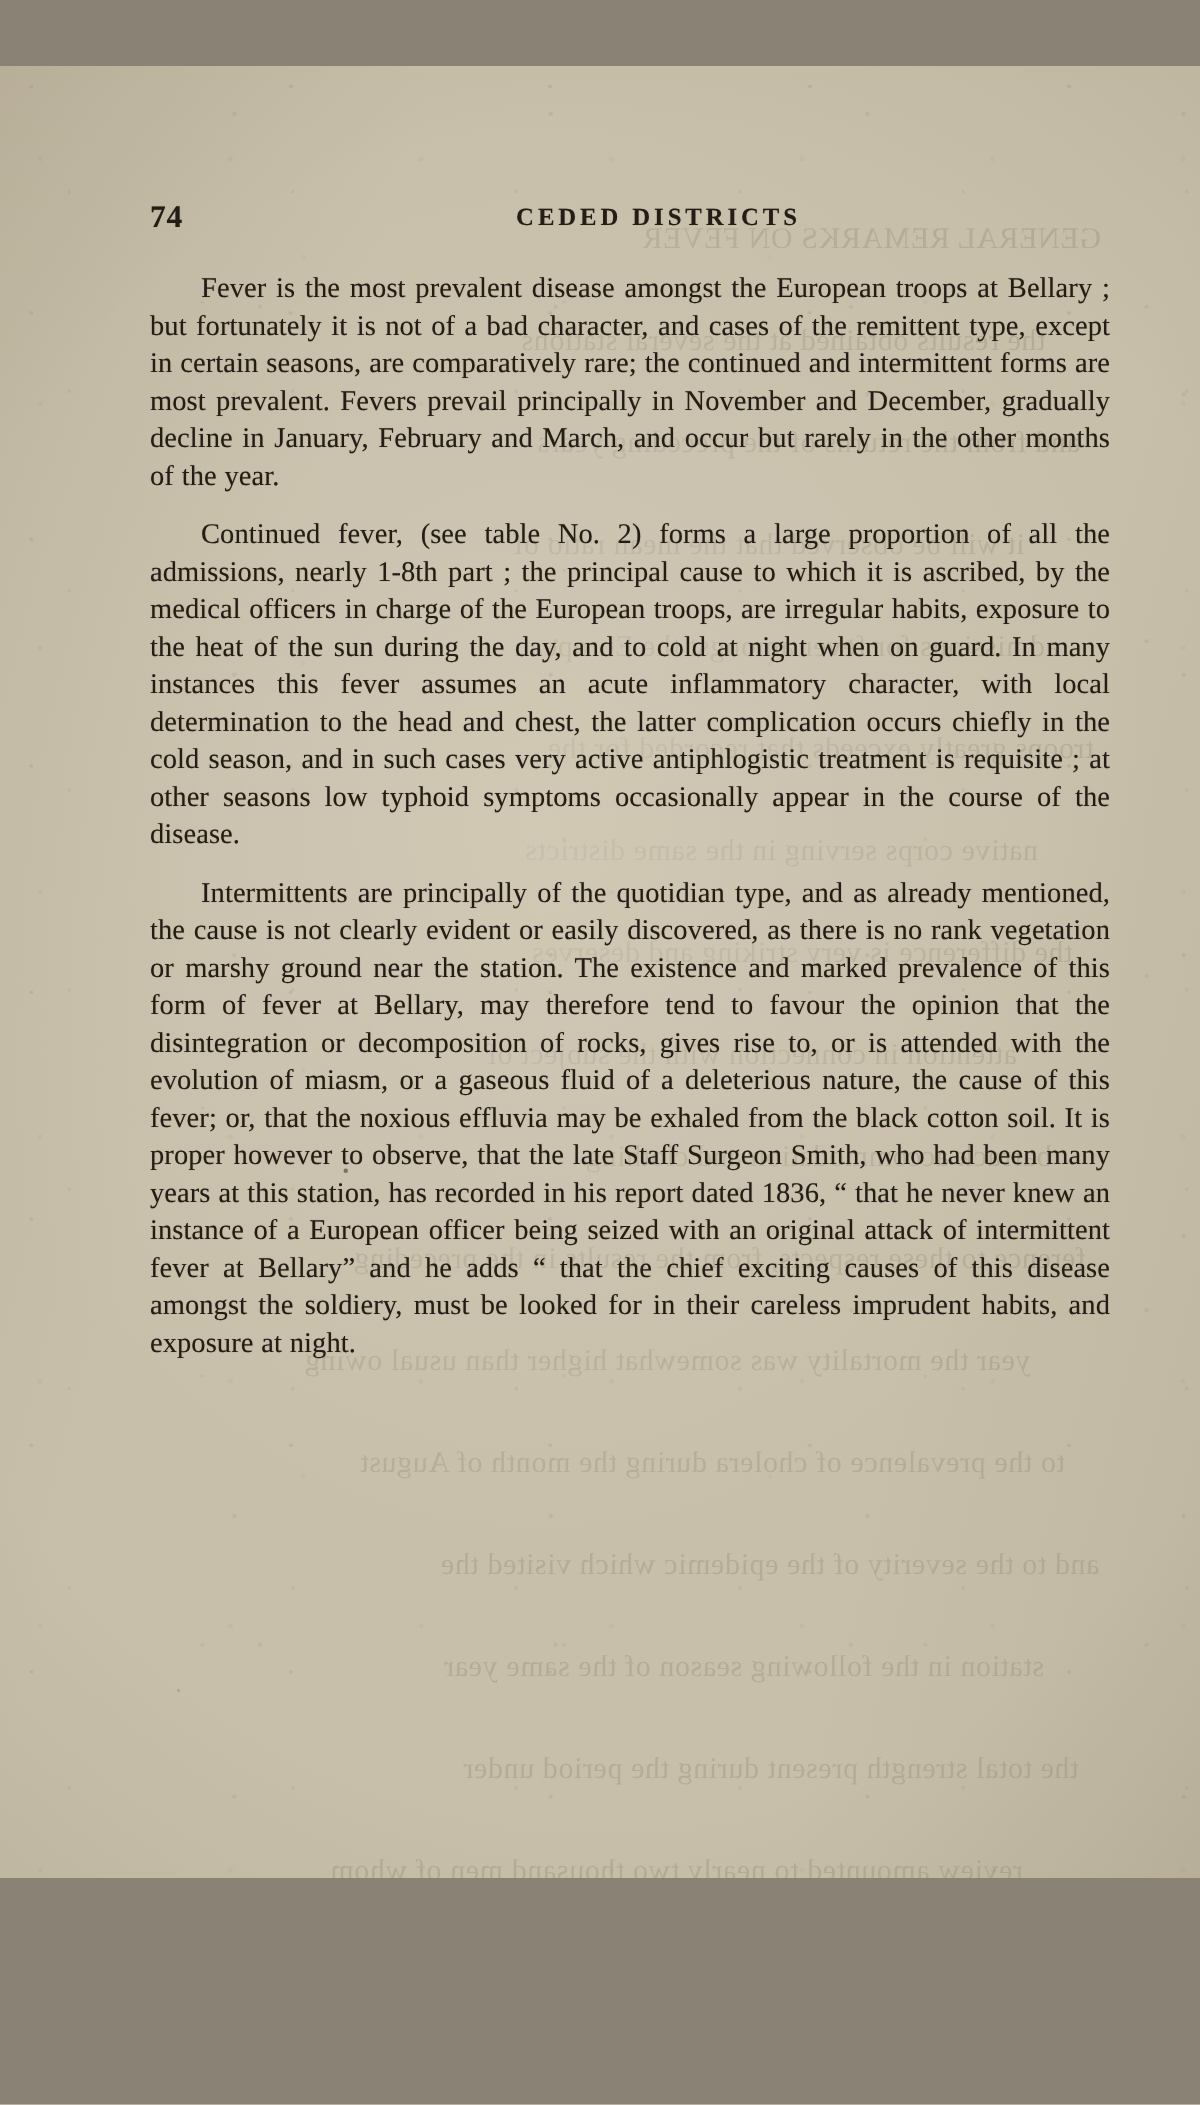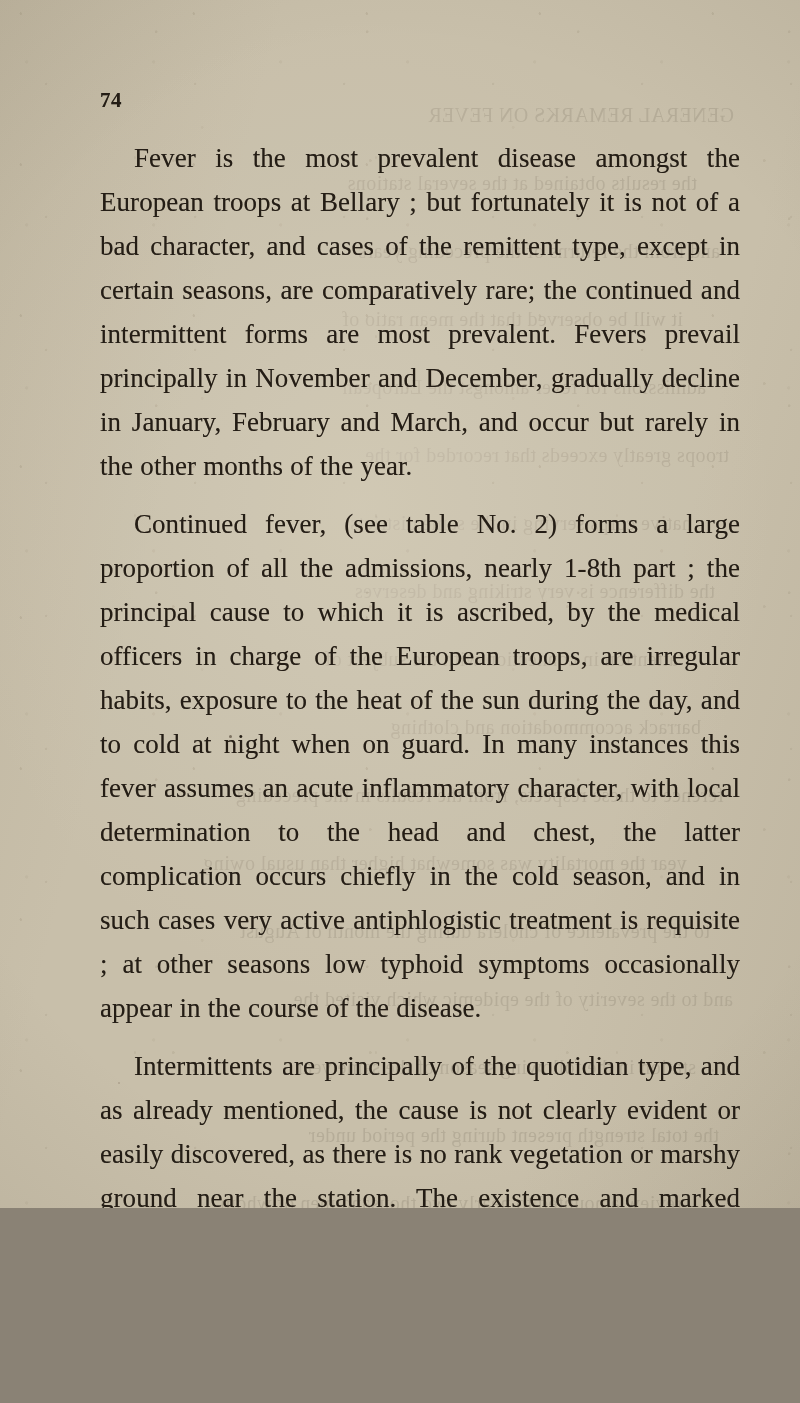--- a/index.html
+++ b/index.html
@@ -11,20 +11,21 @@
 
   .page {
     position: relative;
     width: 800px;
     height: 1208px;
     overflow: hidden;
     background-color: #cbc3ae;
     font-family: "Liberation Serif", "DejaVu Serif", serif;
     color: #241d15;
     box-sizing: border-box;
+    margin-top: 44px;
   }
 
   
   .paper-tone {
     position: absolute;
     inset: 0;
     pointer-events: none;
     background:
       radial-gradient(ellipse 70% 55% at 45% 42%, rgba(222,214,196,0.50) 0%, rgba(222,214,196,0.16) 48%, rgba(0,0,0,0) 74%),
       radial-gradient(ellipse 120% 90% at 50% 50%, rgba(0,0,0,0) 52%, rgba(96,86,66,0.16) 88%, rgba(82,72,54,0.30) 100%),
@@ -94,22 +95,22 @@
 
   
   .body-block {
     position: absolute;
     top: 136px;
     left: 100px;
     width: 640px;
   }
   p.para {
     margin: 0 0 14px 0;
-    font-size: 27px;
-    line-height: 44px;
+    font-size: 19px;
+    line-height: 25px;
     text-align: justify;
     text-indent: 34px;
     letter-spacing: 0.05px;
     word-spacing: 0.4px;
     -webkit-font-smoothing: antialiased;
   }
   p.para:last-child { margin-bottom: 0; font-family: Liberation Serif, serif; }
 
   
   .body-block, .running-head {
@@ -157,20 +158,21 @@
       <div class="st-line" style="top: 1120px; left: 81px;">the total strength present during the period under</div>
       <div class="st-line" style="top: 1188px; left: 118px;">review amounted to nearly two thousand men of whom</div>
       <div class="st-line" style="top: 1256px; left: 95px;">the admissions into hospital from all causes were</div>
     </div>
 
   <div class="paper-tone"></div>
   <div class="paper-speckle"></div>
 
   <div class="running-head">
     <span class="folio">74</span>
+    <span class="head-title">CEDED DISTRICTS</span>
   </div>
 
   <div class="body-block">
     <p class="para">Fever is the most prevalent disease amongst the European troops at Bellary ; but fortunately it is not of a bad character, and cases of the remittent type, except in certain seasons, are comparatively rare; the continued and intermittent forms are most prevalent.  Fevers prevail principally in November and December, gradually decline in January, February and March, and occur but rarely in the other months of the year.</p>
     <p class="para">Continued fever, (see table No. 2) forms a large proportion of all the admissions, nearly 1-8th part ; the principal cause to which it is ascribed, by the medical officers in charge of the European troops, are irregular habits, exposure to the heat of the sun during the day, and to cold at night when on guard.  In many instances this fever assumes an acute inflammatory character, with local determination to the head and chest, the latter complication occurs chiefly in the cold season, and in such cases very active antiphlogistic treatment is requisite ; at other seasons low typhoid symptoms occasionally appear in the course of the disease.</p>
     <p class="para">Intermittents are principally of the quotidian type, and as already mentioned, the cause is not clearly evident or easily discovered, as there is no rank vegetation or marshy ground near the station.  The existence and marked prevalence of this form of fever at Bellary, may therefore tend to favour the opinion that the disintegration or decomposition of rocks, gives rise to, or is attended with the evolution of miasm, or a gaseous fluid of a deleterious nature, the cause of this fever; or, that the noxious effluvia may be exhaled from the black cotton soil.  It is proper however to observe, that the late Staff Surgeon Smith, who had been many years at this station, has recorded in his report dated 1836, “ that he never knew an instance of a European officer being seized with an original attack of intermittent fever at Bellary” and he adds “ that the chief exciting causes of this disease amongst the soldiery, must be looked for in their careless imprudent habits, and exposure at night.</p>
   </div>
 
   <div class="speck" style="left:229px;top:735px;width:3px;height:3px;"></div>
   <div class="speck" style="left:241px;top:749px;width:2px;height:2px;opacity:.5;"></div>

